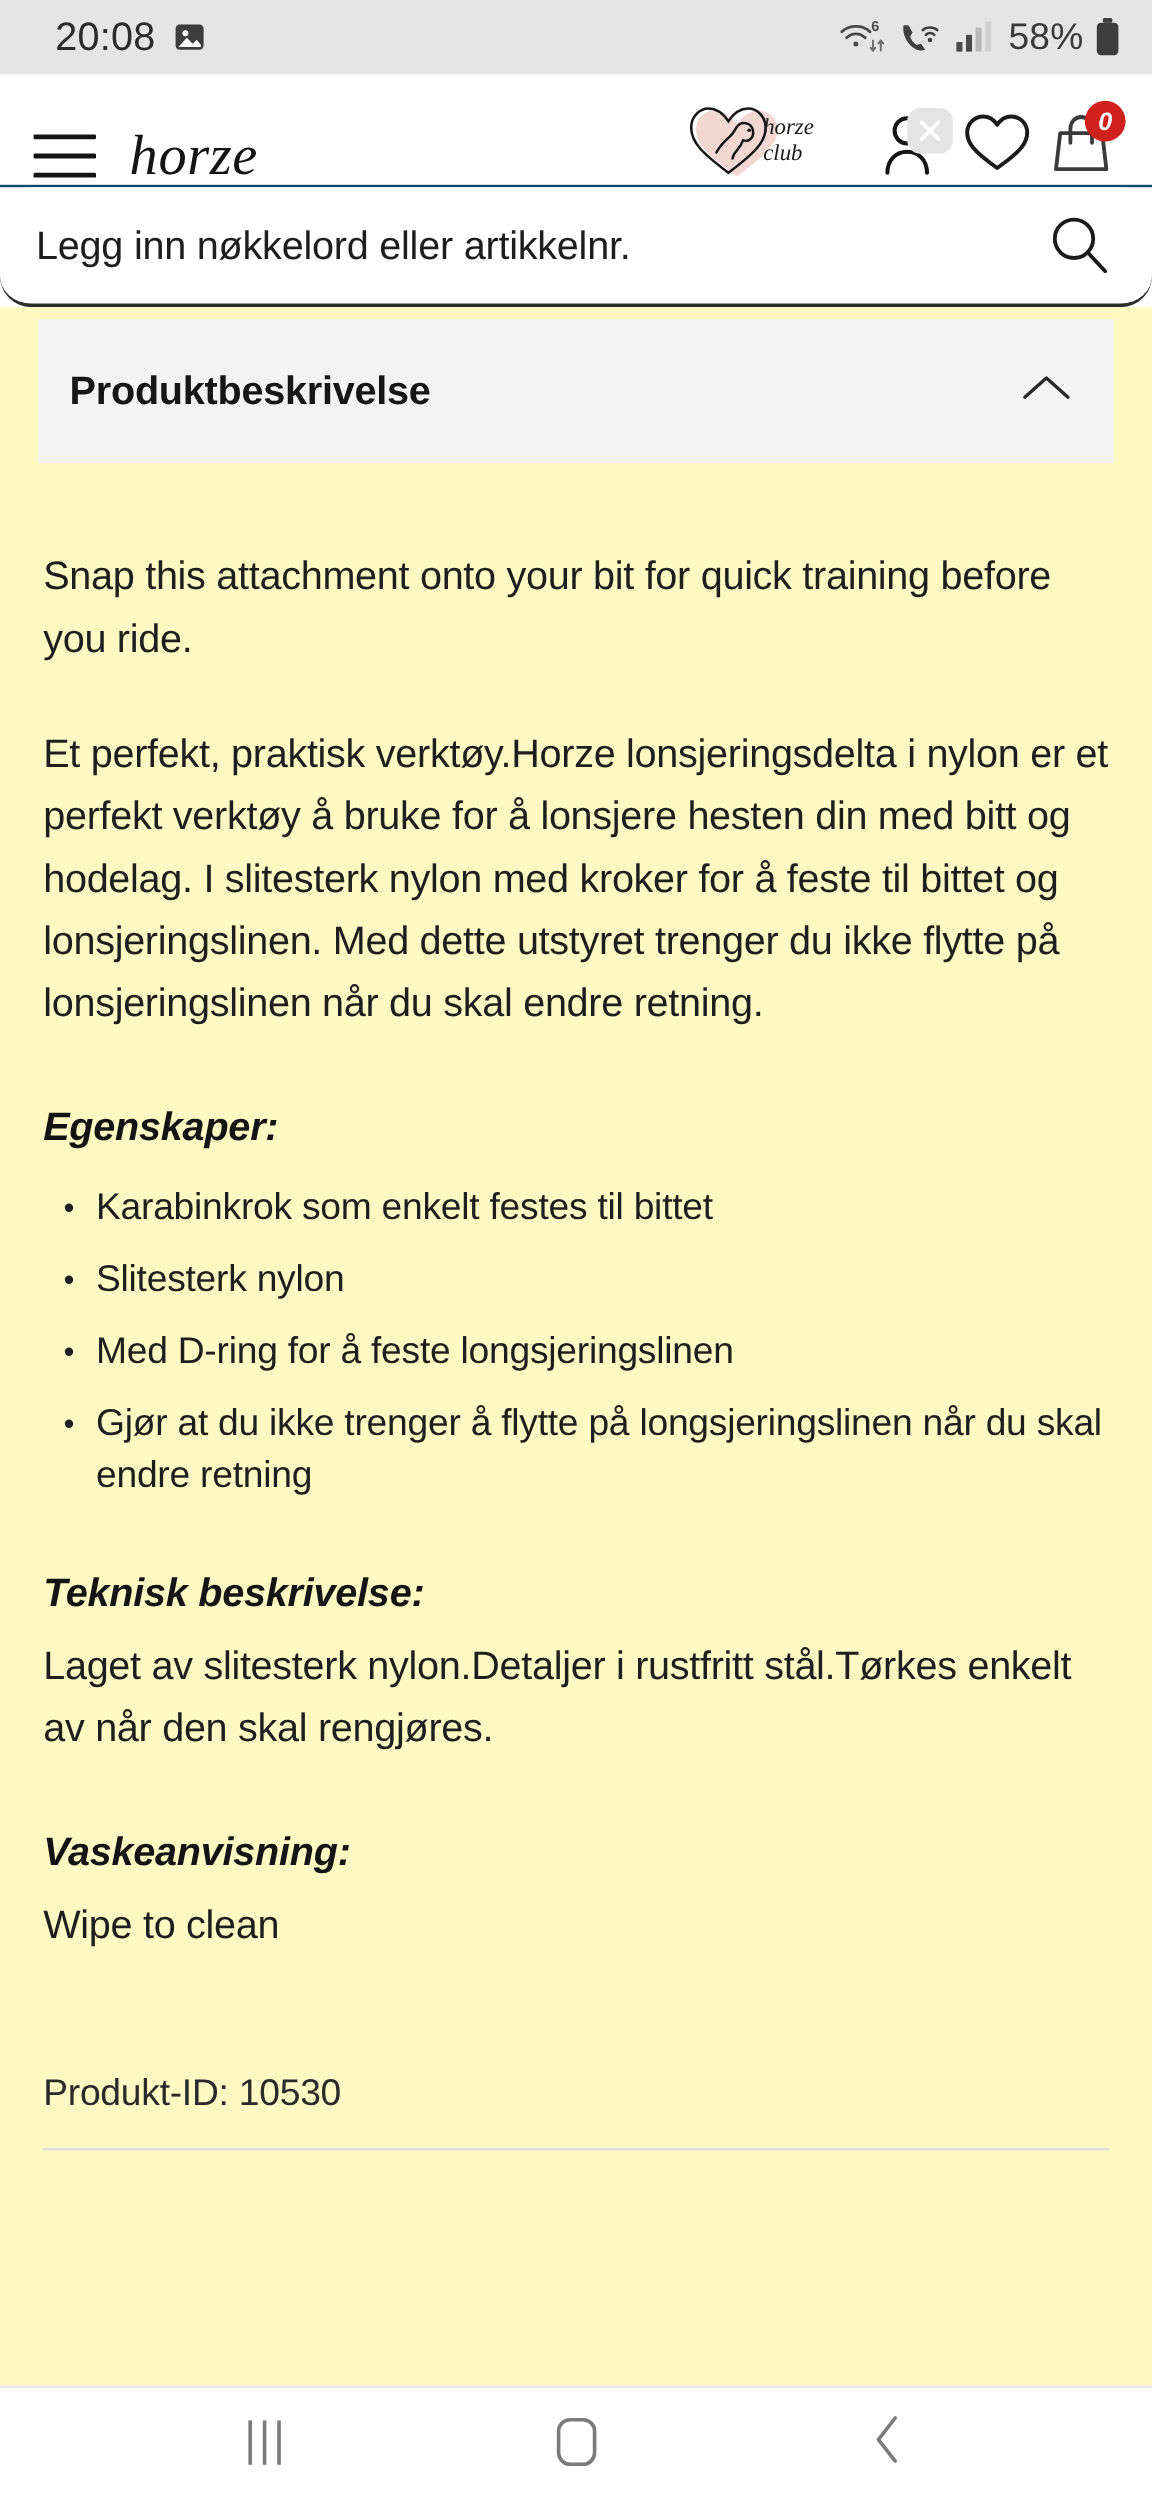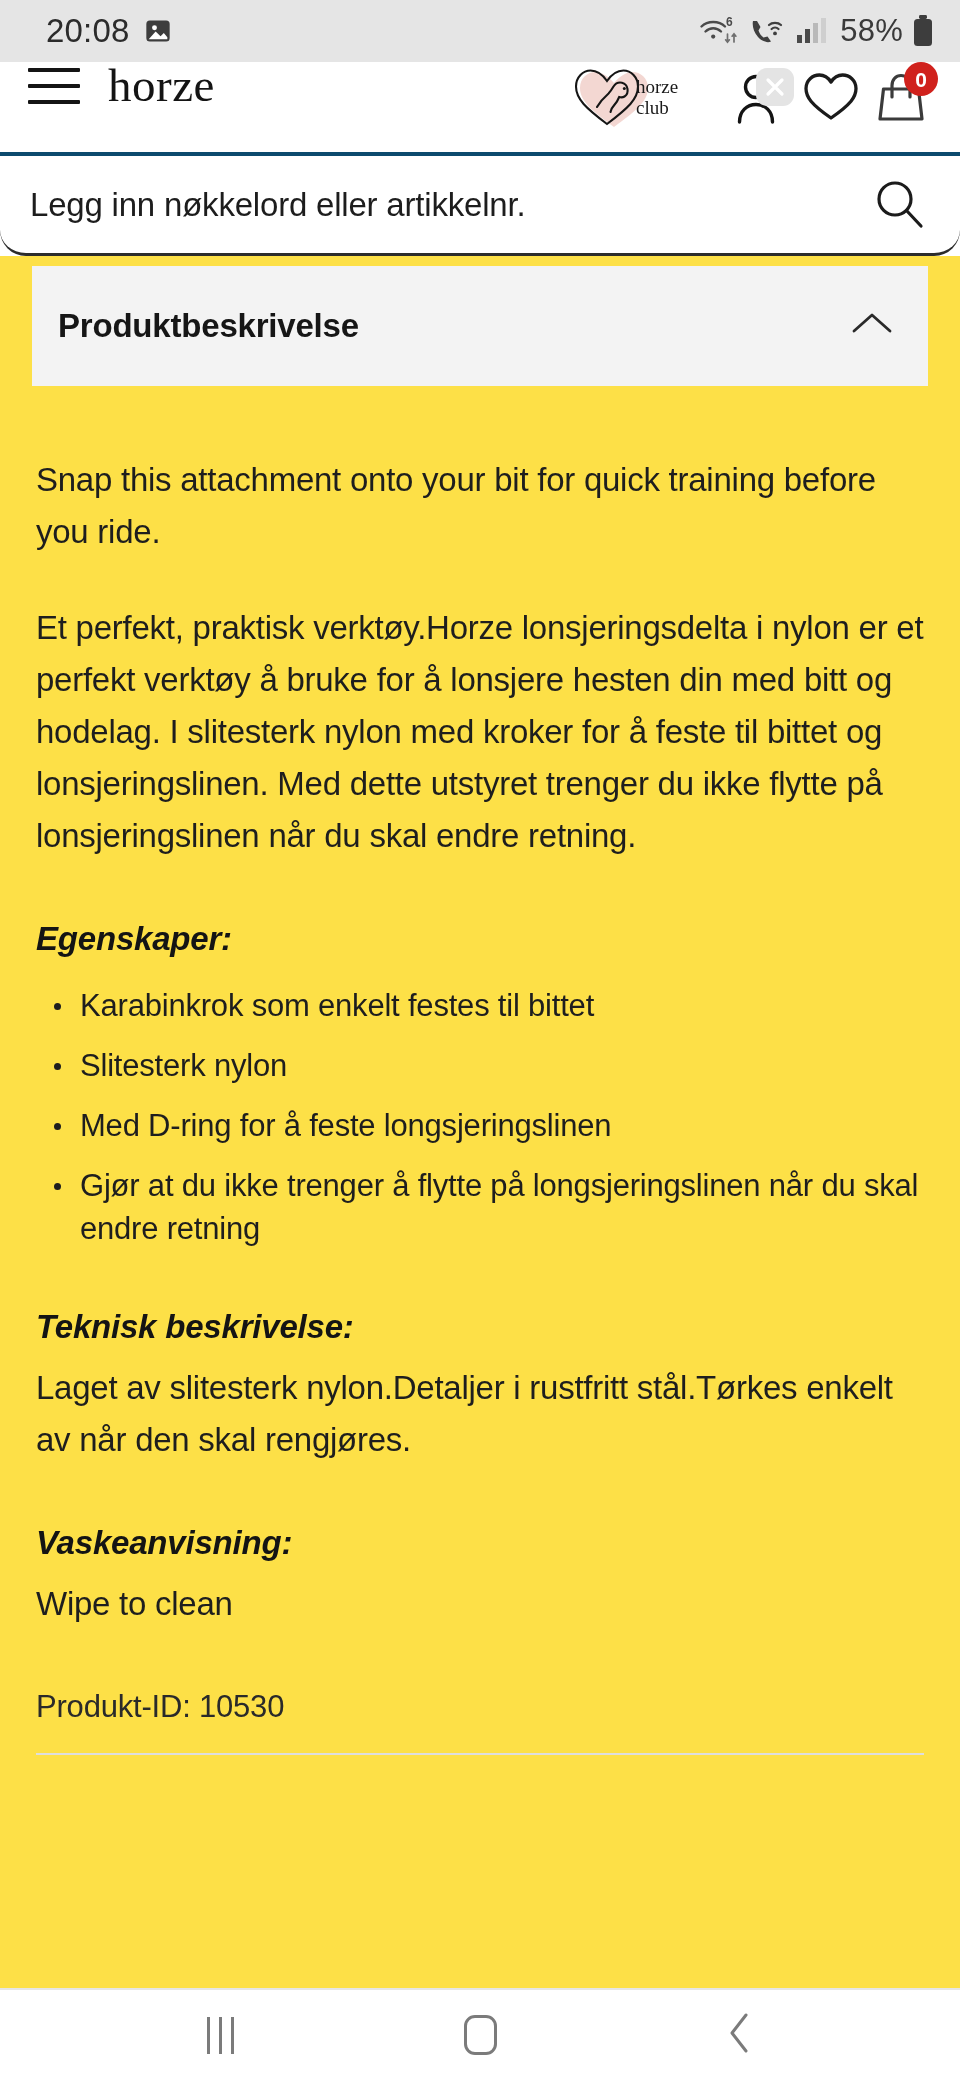--- a/index.html
+++ b/index.html
@@ -54,24 +54,25 @@
     letter-spacing: 0.2px;
     margin-left: 4px;
   }
   .svg-ico { display: block; }
 
   
   .app-header {
     height: 94px;
     flex: 0 0 94px;
     display: flex;
-    align-items: flex-start;
+    align-items: flex-end;
     background: #ffffff;
-    border-bottom: 4px solid #0c4a6e;
+    border-bottom: 2px solid #0c4a6e;
     padding: 0 24px 0 26px;
+    font-style: italic;
   }
   .hamburger {
     width: 56px;
     height: 48px;
     display: flex;
     flex-direction: column;
     justify-content: space-between;
     padding: 6px 2px;
     cursor: pointer;
     flex: 0 0 auto;
@@ -181,21 +182,21 @@
     align-items: center;
     justify-content: center;
     cursor: pointer;
     flex: 0 0 auto;
   }
 
   
   .content {
     flex: 1 1 auto;
     overflow: hidden;
-    background: #fde047;
+    background: #fef9c3;
     padding-top: 10px;
   }
 
   .accordion-head {
     background: #f3f3f3;
     margin: 0 32px;
     height: 120px;
     display: flex;
     align-items: center;
     justify-content: space-between;
@@ -259,21 +260,21 @@
     font-size: 33px;
     line-height: 52px;
     color: #1e1e1e;
     letter-spacing: -0.25px;
     margin-top: 16px;
   }
 
   .prod-id {
     font-size: 31px;
     color: #2a2a2a;
-    margin-top: 59px;
+    margin-top: 96px;
     letter-spacing: -0.2px;
   }
 
   .divider {
     height: 2px;
     background: #dedede;
     margin: 28px 0 0 0;
   }
 
   

